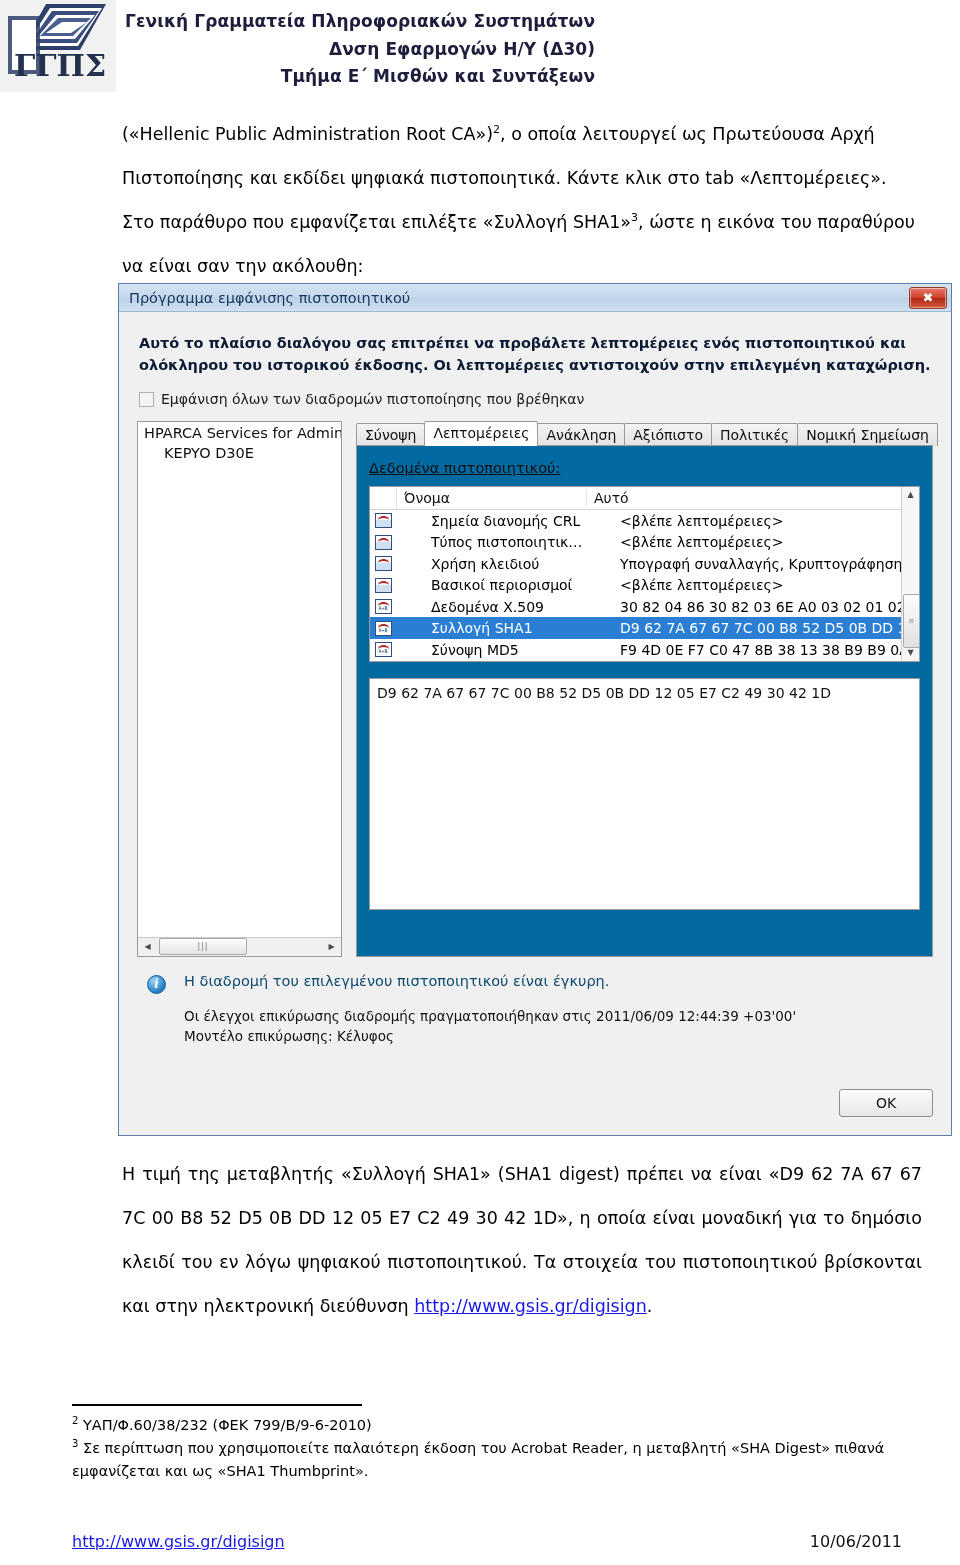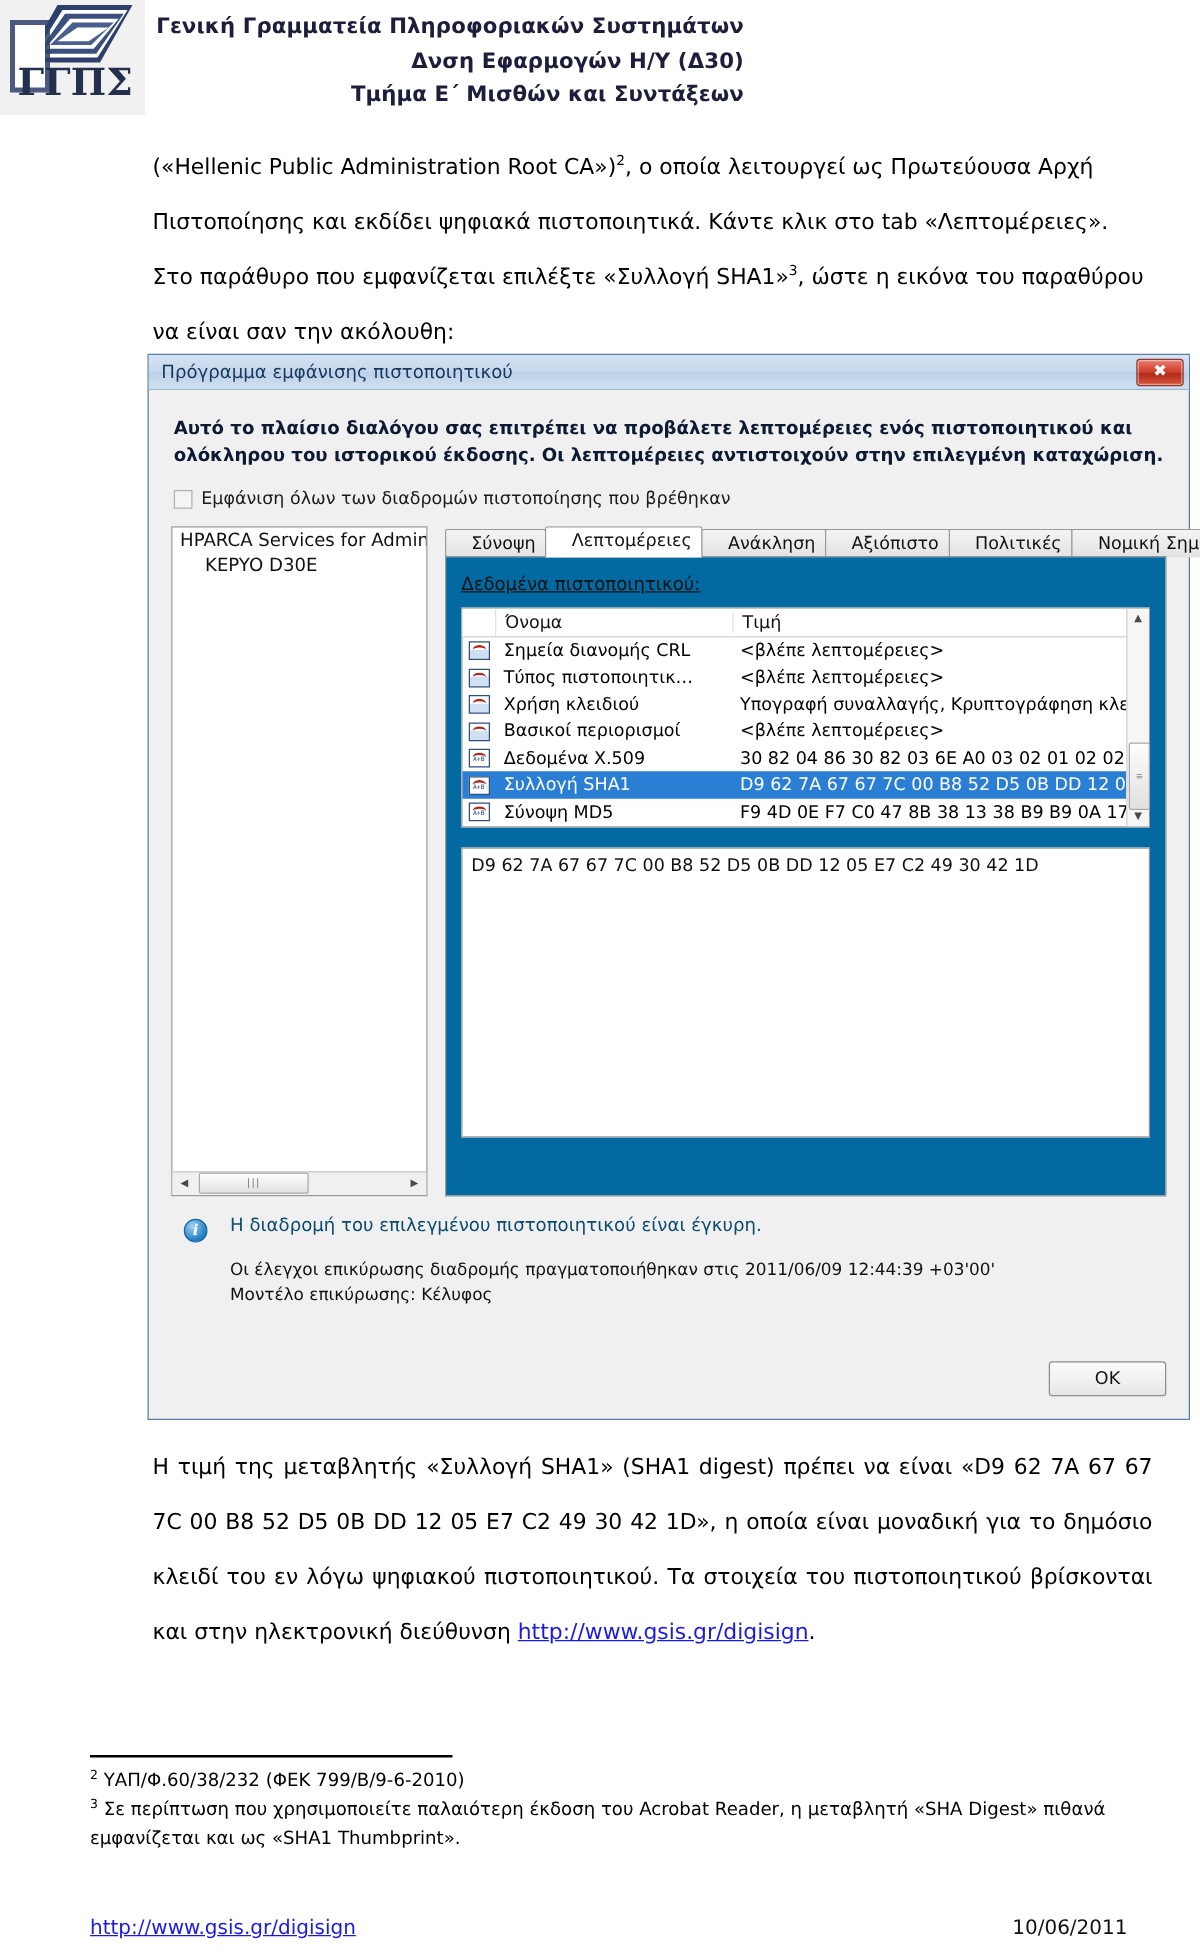--- a/index.html
+++ b/index.html
@@ -190,21 +190,21 @@
     flex-direction: column;
     min-width: 0;
   }
   .tabstrip {
     display: flex;
     align-items: flex-end;
     height: 25px;
   }
   .tab {
     font-size: 14px;
-    padding: 3px 8px 3px 20px;
+    padding: 3px 8px 3px 8px;
     border: 1px solid #9a9a9a;
     border-bottom: none;
     background: linear-gradient(180deg,#f4f4f4,#e2e2e2);
     margin-right: -1px;
     white-space: nowrap;
     color: #111;
     border-radius: 2px 2px 0 0;
     cursor: pointer;
   }
   .tab.active {
@@ -250,21 +250,21 @@
   .grid-head .c-ico { width: 26px; flex: none; border-right: 1px solid #e2e2e2; height: 22px;}
   .grid-head .c-name { width: 182px; flex: none; font-size: 14px; padding-left: 7px; color:#111;}
   .grid-head .c-val { flex: 1; font-size: 14px; padding-left: 7px; color:#111; border-left: 1px solid #e2e2e2;}
   .grid-row {
     display: flex;
     align-items: center;
     height: 21.5px;
   }
   .grid-row.selected { background: #2a7fd4; color: #fff; }
   .grid-row .c-ico { width: 26px; flex: none; display:flex; align-items:center; justify-content:center;}
-  .grid-row .c-name { width: 182px; flex: none; font-size: 14px; padding-left: 7px; white-space: nowrap; overflow: hidden;}
+  .grid-row .c-name { width: 182px; flex: none; font-size: 14px; padding-left: 7px; white-space: nowrap; overflow: hidden; margin-left: 28px;}
   .grid-row .c-val { flex: 1; font-size: 14px; padding-left: 7px; white-space: nowrap; overflow: hidden;}
   .cell-ico {
     width: 15px; height: 13px;
     border: 1px solid #2f4f7f;
     background: linear-gradient(180deg,#ffffff 0 45%, #cfe0f2 45% 100%);
     display: block;
     position: relative;
   }
   .cell-ico::before {
     content: "";
@@ -468,21 +468,21 @@
         </div>
 
         <div class="tab-content">
           <div class="field-label"><u>Δεδομένα πιστοποιητικού:</u></div>
 
           <div class="grid-wrap">
             <div class="grid">
               <div class="grid-head">
                 <div class="c-ico"></div>
                 <div class="c-name">Όνομα</div>
-                <div class="c-val">Τιμή</div>
+                <div class="c-val">Αυτό</div>
               </div>
 
               <div class="grid-row">
                 <div class="c-ico">
                     <span class="cell-ico"></span>
                   </div>
                 <div class="c-name">Σημεία διανομής CRL</div>
                 <div class="c-val">&lt;βλέπε λεπτομέρειες&gt;</div>
               </div>
               <div class="grid-row">

